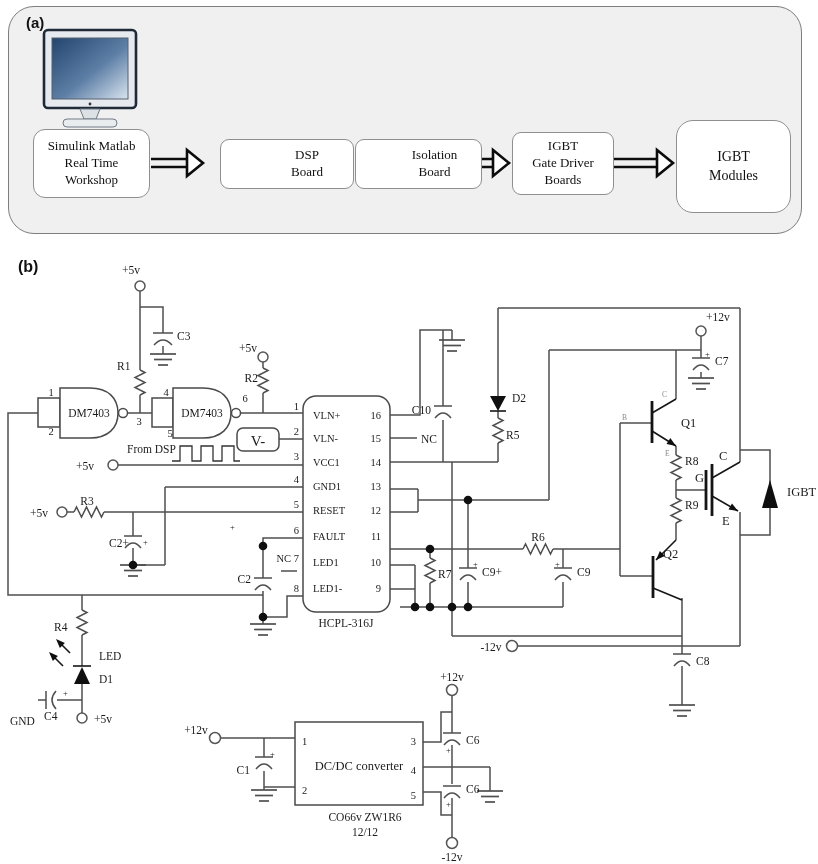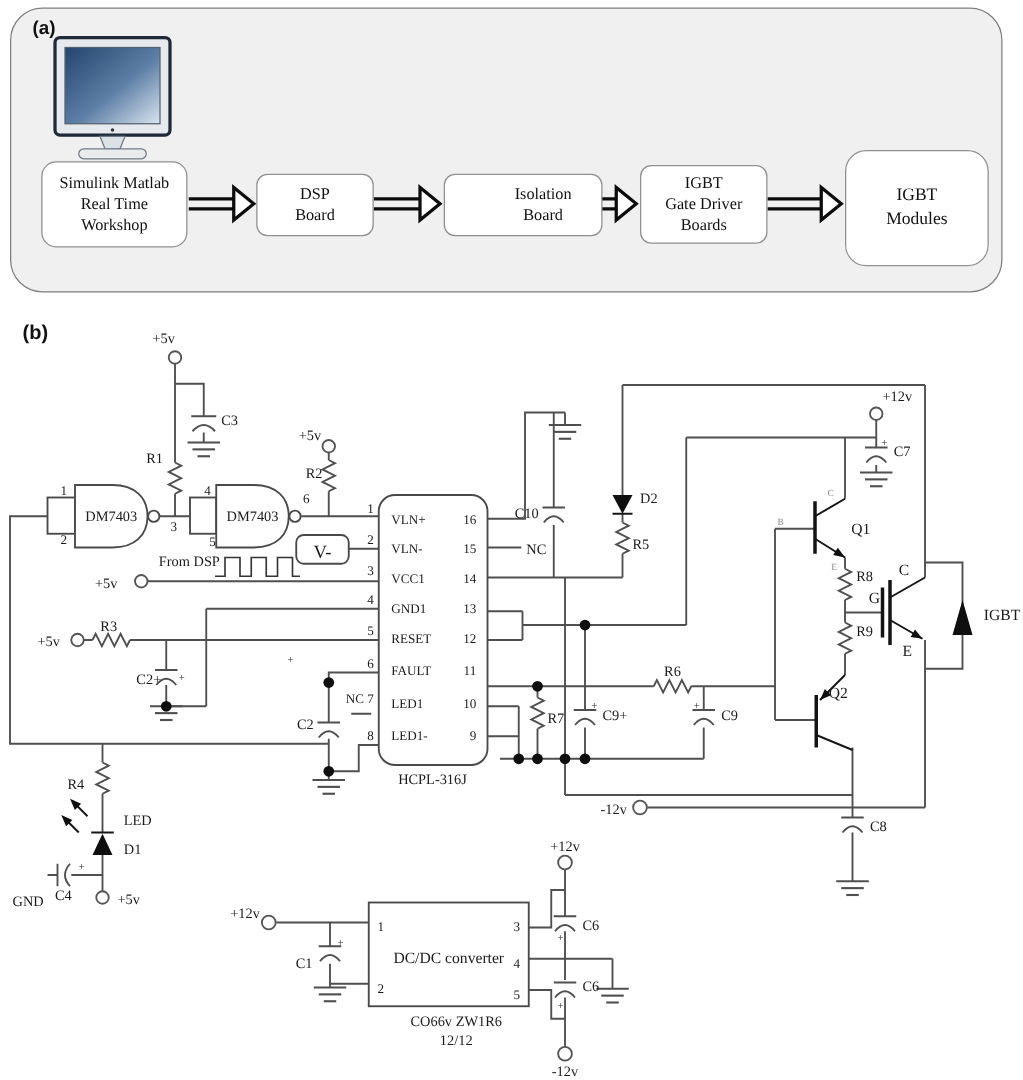--- a/index.html
+++ b/index.html
@@ -8,21 +8,21 @@
   .panel-a{position:absolute;left:8px;top:6px;width:792px;height:226px;background:#f0f0f0;
            border:1.7px solid #7e7e7e;border-radius:26px;}
   .panel-label{position:absolute;font-family:"Liberation Sans","DejaVu Sans",sans-serif;
                font-weight:bold;font-size:15px;color:#111;}
   .pa-label{left:26px;top:14px;}
   .pb-label{left:18px;top:258px;font-size:16px;}
   .block{position:absolute;background:#fff;border:1.4px solid #8f8f8f;border-radius:9px;
          display:flex;align-items:center;justify-content:center;text-align:center;
          font-size:13px;line-height:1.3;white-space:pre-line;color:#101010;}
   .block-b1{left:33px;top:129px;width:115px;height:67px;border-radius:12px;}
-  .block-b2{left:205px;top:139px;width:92px;height:48px;}
+  .block-b2{left:220px;top:139px;width:92px;height:48px;padding-left:40px;}
   .block-b3{left:355px;top:139px;width:93px;height:48px;padding-left:32px;}
   .block-b4{left:512px;top:132px;width:100px;height:61px;}
   .block-b5{left:676px;top:120px;width:113px;height:91px;border-radius:17px;font-size:14px;}
   svg.layer{position:absolute;left:0;top:0;}
   text{fill:#1b1b1b;font-family:"Liberation Serif","DejaVu Serif",serif;}
   .t11{font-size:11.5px;} .t10{font-size:10.5px;} .t12{font-size:12.5px;}
   .tsmall{font-size:7.5px;fill:#8a8a8a;} .tplus{font-size:8.5px;}
   .w{stroke:#4f4f4f;stroke-width:1.5;fill:none;}
   .wd{stroke:#161616;stroke-width:1.6;fill:none;}
   .bar{stroke:#141414;stroke-width:2.8;fill:none;}

